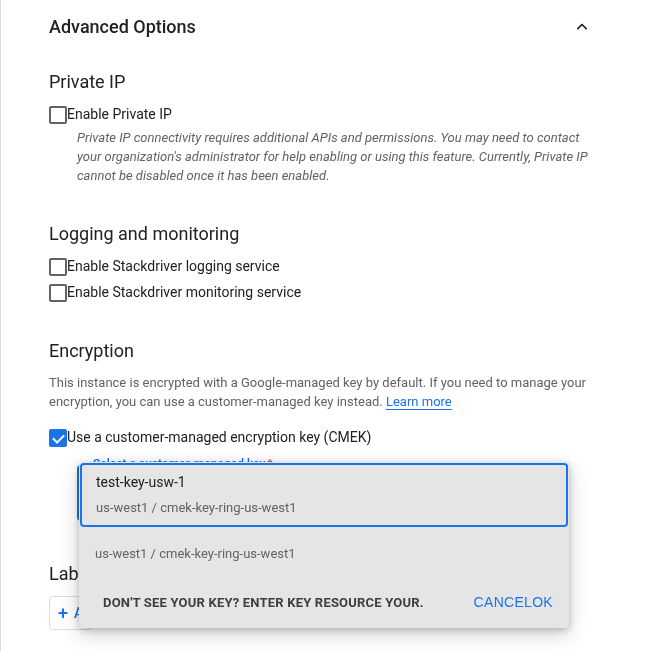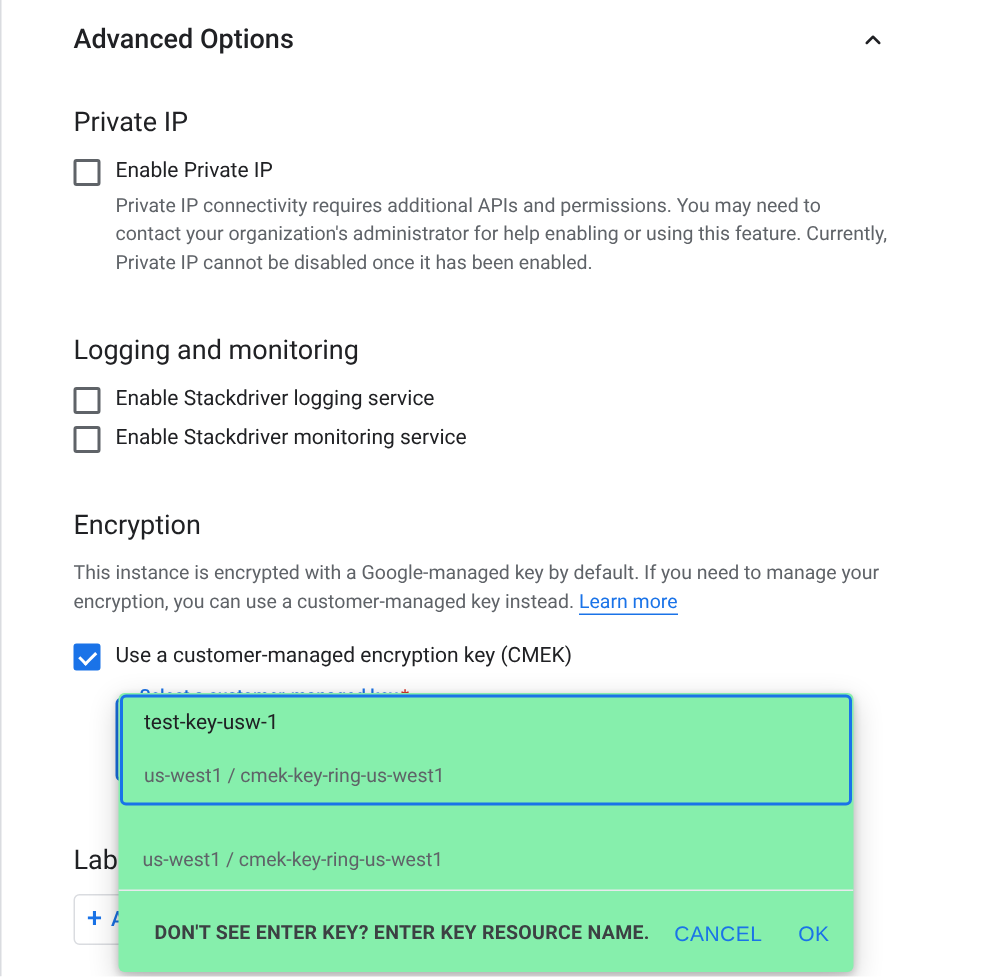--- a/index.html
+++ b/index.html
@@ -41,21 +41,20 @@
     }
     .section {
       margin-top: 38px;
     }
     .section.first {
       margin-top: 34px;
     }
     .checkbox-row {
       display: flex;
       align-items: flex-end;
-      gap: 10px;
       margin-bottom: 4px;
     }
     .checkbox {
       width: 18px;
       height: 18px;
       border: 2px solid #5f6368;
       border-radius: 2px;
       flex-shrink: 0;
       margin-top: 1px;
       cursor: pointer;
@@ -80,20 +79,21 @@
     .checkbox-label {
       font-size: 14px;
       color: #202124;
       line-height: 20px;
     }
     .helper-text {
       font-size: 13px;
       color: #5f6368;
       line-height: 19px;
       margin: 2px 0 0 28px;
+      font-style: italic;
     }
     .desc-text {
       font-size: 13px;
       color: #5f6368;
       line-height: 19px;
       margin: 0 0 16px 0;
     }
     .learn-more {
       color: #1a73e8;
       text-decoration: none;
@@ -147,21 +147,21 @@
     .add-label-btn .plus {
       font-size: 18px;
       line-height: 1;
     }
     
     .dropdown-panel {
       position: absolute;
       top: 462px;
       left: 79px;
       width: 490px;
-      background: #86efac;
+      background: #e5e5e5;
       border-radius: 4px;
       box-shadow: 0 2px 6px rgba(0,0,0,0.2), 0 6px 20px rgba(0,0,0,0.19);
       z-index: 100;
       overflow: hidden;
     }
     .dropdown-option {
       padding: 10px 16px;
       cursor: pointer;
     }
     .dropdown-option.selected {
@@ -172,39 +172,38 @@
     }
     .dropdown-option .opt-name {
       font-size: 14px;
       color: #202124;
       line-height: 19px;
     }
     .dropdown-option .opt-sub {
       font-size: 13px;
       color: #5f6368;
       line-height: 18px;
-      margin-top: 17px;
+      margin-top: 7px;
     }
     .dropdown-footer {
       border-top: 1px solid #e8eaed;
       padding: 20px 16px 18px 24px;
       display: flex;
       align-items: center;
       justify-content: space-between;
       gap: 16px;
     }
     .dropdown-footer .prompt {
       font-size: 13px;
       font-weight: 700;
       color: #3c4043;
       letter-spacing: 0.2px;
     }
     .dropdown-footer .actions {
       display: flex;
-      gap: 24px;
     }
     .text-btn {
       background: none;
       border: none;
       color: #1a73e8;
       font-size: 14px;
       font-weight: 500;
       letter-spacing: 0.3px;
       cursor: pointer;
       padding: 0;
@@ -282,19 +281,19 @@
 
 <div class="dropdown-panel">
   <div class="dropdown-option selected">
     <div class="opt-name">test-key-usw-1</div>
     <div class="opt-sub">us-west1 / cmek-key-ring-us-west1</div>
   </div>
   <div class="dropdown-option">
     <div class="opt-sub">us-west1 / cmek-key-ring-us-west1</div>
   </div>
   <div class="dropdown-footer">
-    <span class="prompt">DON'T SEE ENTER KEY? ENTER KEY RESOURCE NAME.</span>
+    <span class="prompt">DON'T SEE YOUR KEY? ENTER KEY RESOURCE YOUR.</span>
     <div class="actions">
       <button class="text-btn">CANCEL</button>
       <button class="text-btn">OK</button>
     </div>
   </div>
 </div>
 
 </body></html>

